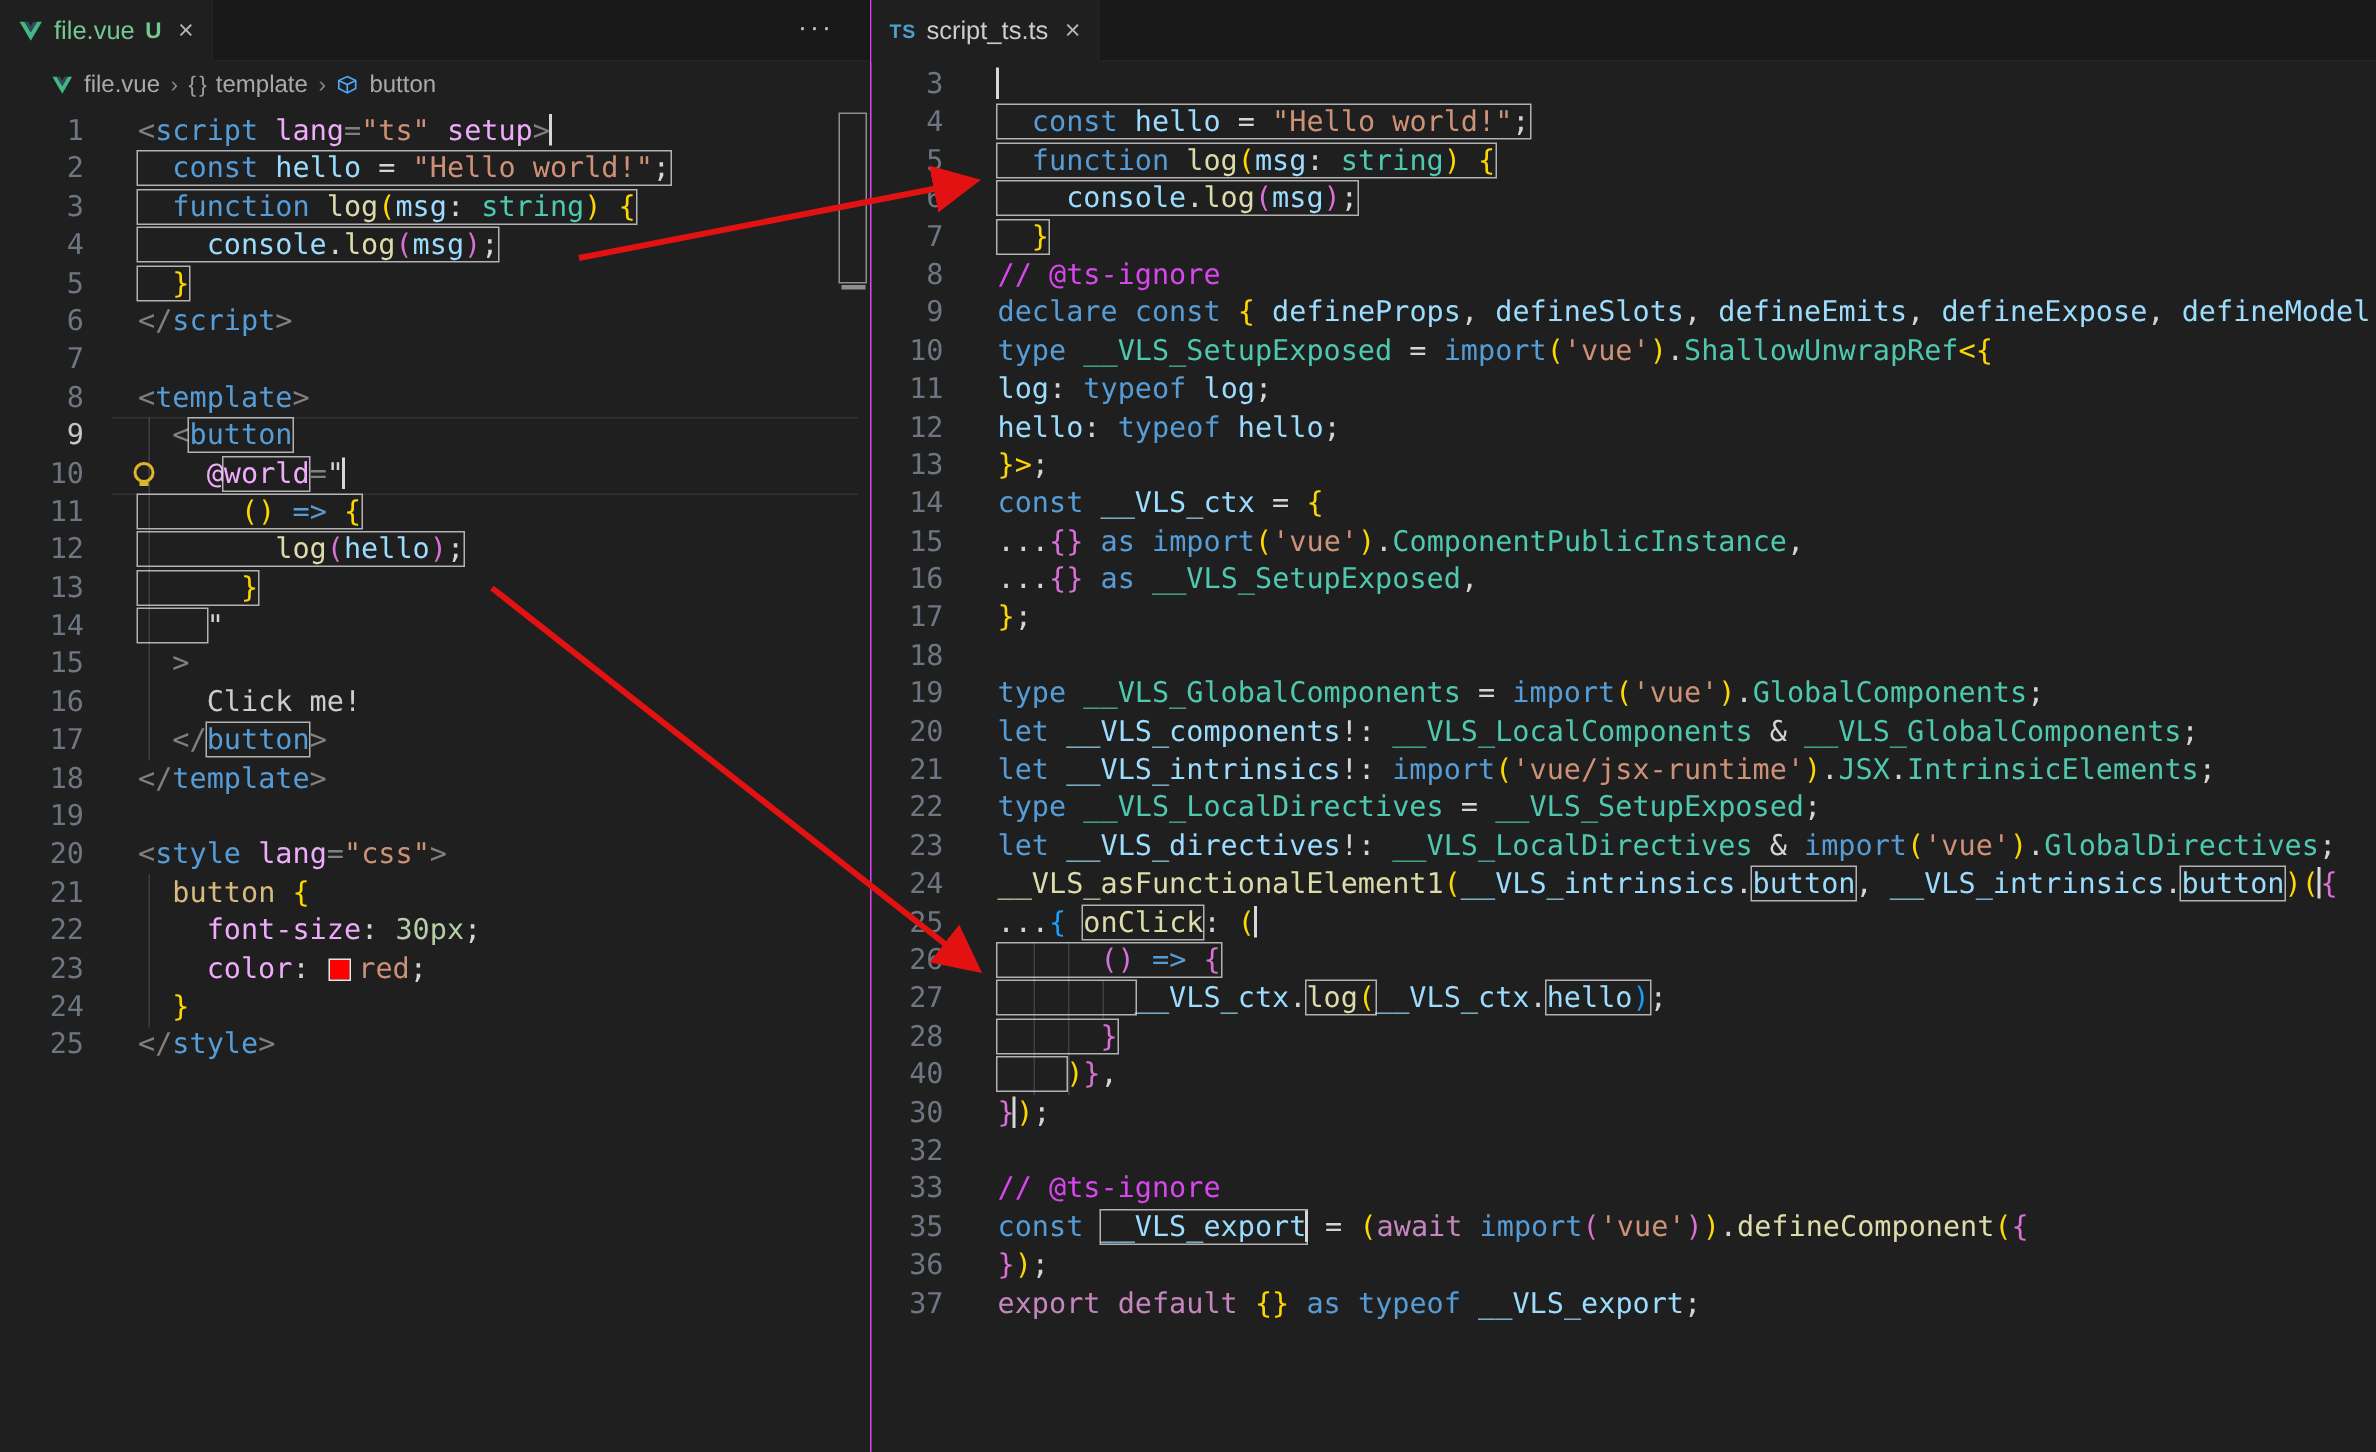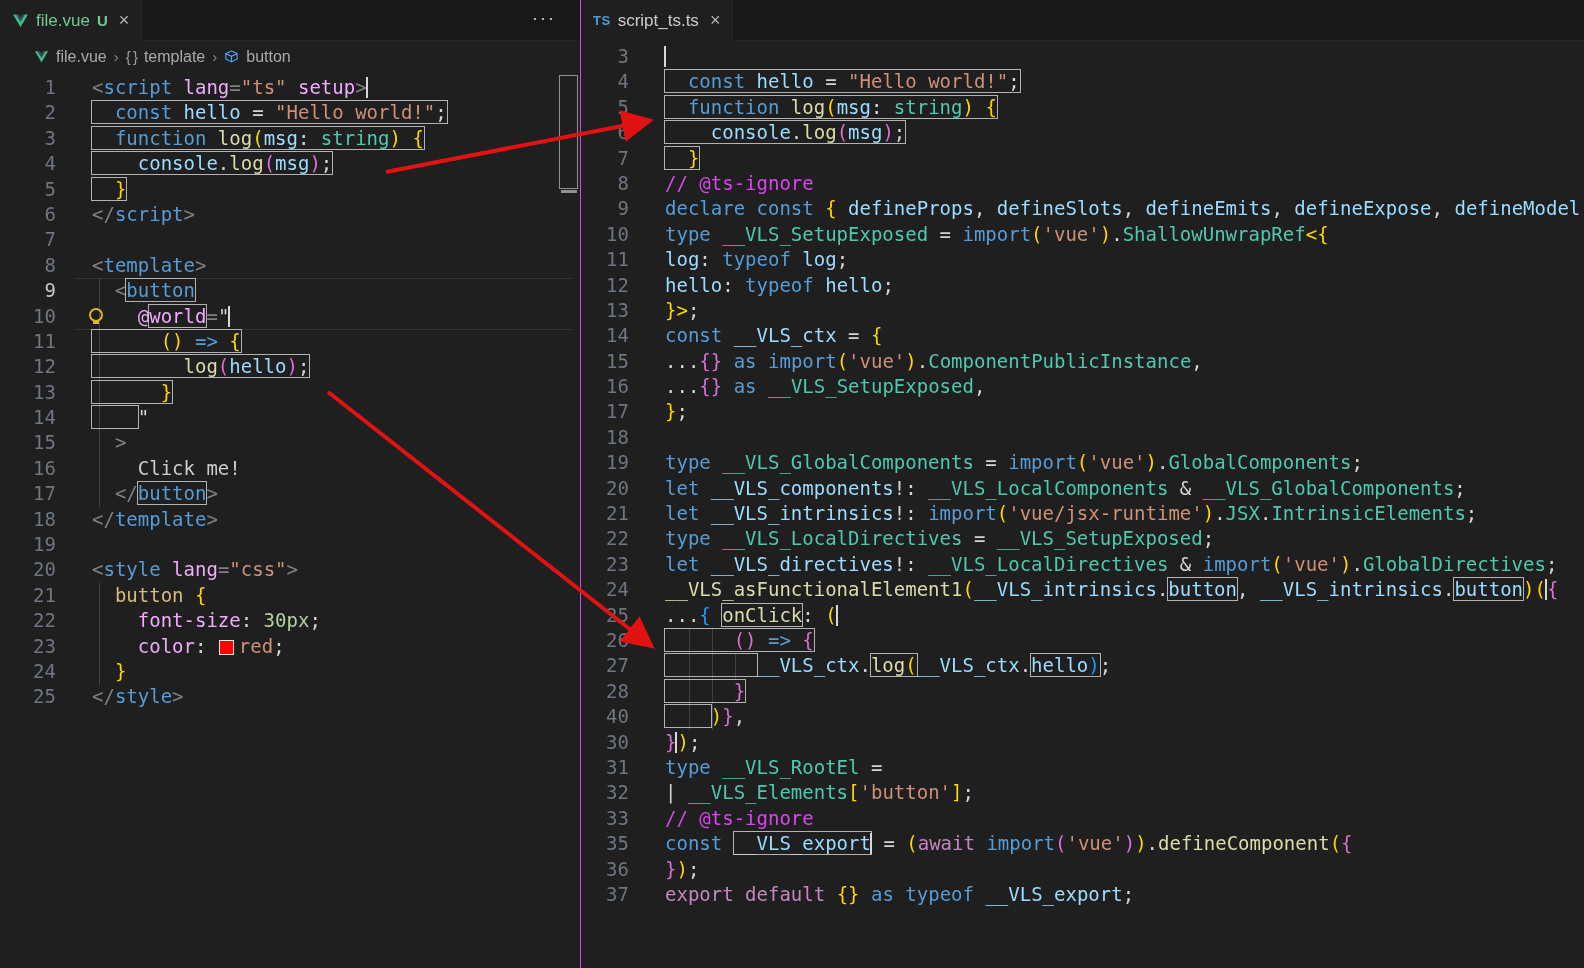--- a/index.html
+++ b/index.html
@@ -163,22 +163,21 @@
       <div class="line"><span class="ln">21</span><span class="lc"><span class="tk kw">let</span><span class="tk pun"> </span><span class="tk var">__VLS_intrinsics</span><span class="tk pun">!: </span><span class="tk kw">import</span><span class="tk b1">(</span><span class="tk str">'vue/jsx-runtime'</span><span class="tk b1">)</span><span class="tk pun">.</span><span class="tk type">JSX</span><span class="tk pun">.</span><span class="tk type">IntrinsicElements</span><span class="tk pun">;</span></span></div>
       <div class="line"><span class="ln">22</span><span class="lc"><span class="tk kw">type</span><span class="tk pun"> </span><span class="tk type">__VLS_LocalDirectives</span><span class="tk pun"> = </span><span class="tk type">__VLS_SetupExposed</span><span class="tk pun">;</span></span></div>
       <div class="line"><span class="ln">23</span><span class="lc"><span class="tk kw">let</span><span class="tk pun"> </span><span class="tk var">__VLS_directives</span><span class="tk pun">!: </span><span class="tk type">__VLS_LocalDirectives</span><span class="tk pun"> &amp; </span><span class="tk kw">import</span><span class="tk b1">(</span><span class="tk str">'vue'</span><span class="tk b1">)</span><span class="tk pun">.</span><span class="tk type">GlobalDirectives</span><span class="tk pun">;</span></span></div>
       <div class="line"><span class="ln">24</span><span class="lc"><span class="tk fn">__VLS_asFunctionalElement1</span><span class="tk b1">(</span><span class="tk var">__VLS_intrinsics</span><span class="tk pun">.</span><span class="box"><span class="tk var">button</span></span><span class="tk pun">, </span><span class="tk var">__VLS_intrinsics</span><span class="tk pun">.</span><span class="box"><span class="tk var">button</span></span><span class="tk b1">)</span><span class="tk b1">(</span><span class="cur"></span><span class="tk b2">{</span></span></div>
       <div class="line"><span class="ln">25</span><span class="lc"><span class="tk pun">...</span><span class="tk b3">{</span><span class="tk pun"> </span><span class="box"><span class="tk fn">onClick</span></span><span class="tk pun">: </span><span class="tk b1">(</span><span class="cur"></span></span></div>
       <div class="line"><span class="ln">26</span><span class="lc"><span class="box"><span class="tk pun">      </span><span class="tk b2">()</span><span class="tk pun"> </span><span class="tk kw">=&gt;</span><span class="tk pun"> </span><span class="tk b2">{</span></span></span></div>
       <div class="line"><span class="ln">27</span><span class="lc"><span class="box"><span class="tk pun">        </span></span><span class="tk var">__VLS_ctx</span><span class="tk pun">.</span><span class="box"><span class="tk fn">log</span><span class="tk b1">(</span></span><span class="tk var">__VLS_ctx</span><span class="tk pun">.</span><span class="box"><span class="tk var">hello</span><span class="tk b3">)</span></span><span class="tk pun">;</span></span></div>
       <div class="line"><span class="ln">28</span><span class="lc"><span class="box"><span class="tk pun">      </span><span class="tk b2">}</span></span></span></div>
       <div class="line"><span class="ln">40</span><span class="lc"><span class="box"><span class="tk pun">    </span></span><span class="tk b1">)</span><span class="tk b2">}</span><span class="tk pun">,</span></span></div>
       <div class="line"><span class="ln">30</span><span class="lc"><span class="tk b2">}</span><span class="cur"></span><span class="tk b1">)</span><span class="tk pun">;</span></span></div>
-      <div class="line"><span class="ln">31</span><span class="lc"><span class="tk kw">type</span><span class="tk pun"> </span><span class="tk type">__VLS_RootEl</span><span class="tk pun"> =</span></span></div>
-      <div class="line"><span class="ln">32</span><span class="lc"><span class="tk pun">| </span><span class="tk type">__VLS_Elements</span><span class="tk b1">[</span><span class="tk str">'button'</span><span class="tk b1">]</span><span class="tk pun">;</span></span></div>
+      <div class="line"><span class="ln">32</span></div>
       <div class="line"><span class="ln">33</span><span class="lc"><span class="tk com">// @ts-ignore</span></span></div>
       <div class="line"><span class="ln">35</span><span class="lc"><span class="tk kw">const</span><span class="tk pun"> </span><span class="box"><span class="tk var">__VLS_export</span></span><span class="cur"></span><span class="tk pun"> = </span><span class="tk b1">(</span><span class="tk ctl">await</span><span class="tk pun"> </span><span class="tk kw">import</span><span class="tk b2">(</span><span class="tk str">'vue'</span><span class="tk b2">)</span><span class="tk b1">)</span><span class="tk pun">.</span><span class="tk fn">defineComponent</span><span class="tk b1">(</span><span class="tk b2">{</span></span></div>
       <div class="line"><span class="ln">36</span><span class="lc"><span class="tk b2">}</span><span class="tk b1">)</span><span class="tk pun">;</span></span></div>
       <div class="line"><span class="ln">37</span><span class="lc"><span class="tk ctl">export</span><span class="tk pun"> </span><span class="tk ctl">default</span><span class="tk pun"> </span><span class="tk b1">{}</span><span class="tk pun"> </span><span class="tk kw">as</span><span class="tk pun"> </span><span class="tk kw">typeof</span><span class="tk pun"> </span><span class="tk var">__VLS_export</span><span class="tk pun">;</span></span></div>
     </div>
 </div>
 
 <svg id="overlay">
   <defs>
     <marker id="ah" markerWidth="8" markerHeight="8" refX="6.5" refY="4" orient="auto" markerUnits="strokeWidth">

